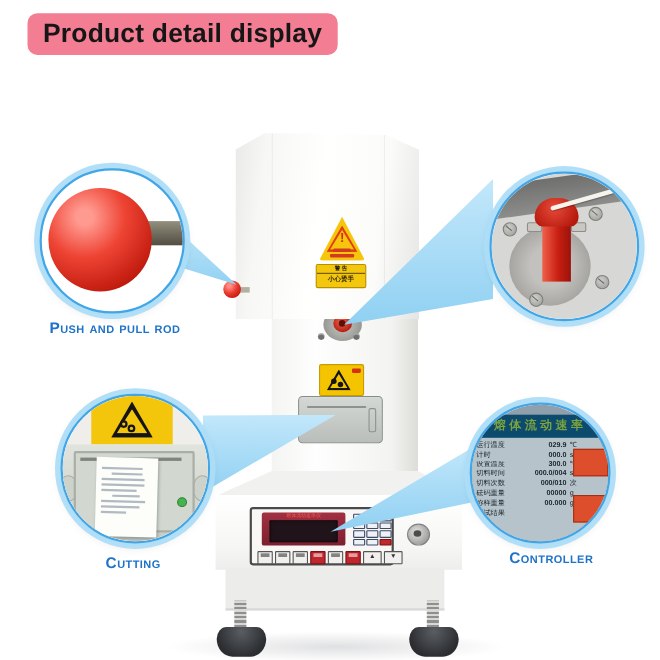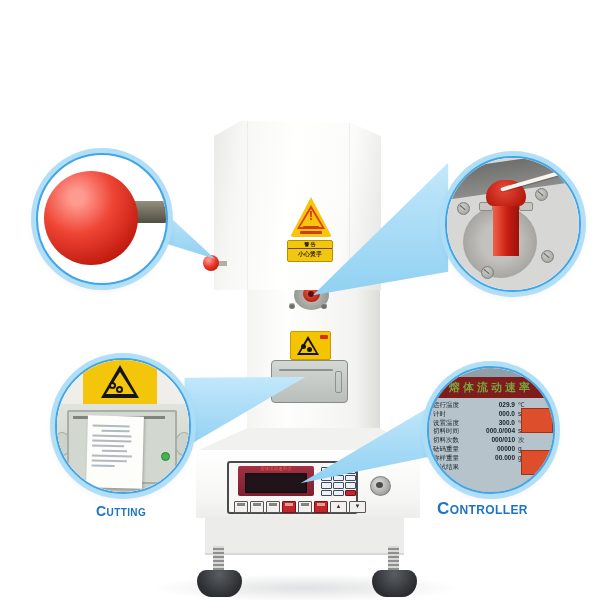--- a/index.html
+++ b/index.html
@@ -151,21 +151,21 @@
   .bl-slot{position:absolute;left:16px;top:56px;width:92px;height:3px;background:#7f857d;}
   .bl-paper{position:absolute;left:30px;top:56px;width:56px;height:72px;background:#fdfdfa;
      transform:rotate(1.5deg);box-shadow:1px 2px 3px rgba(0,0,0,.25);padding:6px 5px;box-sizing:border-box;}
   .bl-paper .ln{height:2px;background:#97a2ae;margin:3px 0;opacity:.75;}
   .bl-led{position:absolute;left:104px;top:92px;width:7px;height:7px;border-radius:50%;
      background:#46b34e;border:1px solid #2e8236;}
   .bl-tab{position:absolute;top:72px;width:16px;height:22px;background:#cdd2cb;border:1px solid #a9afa7;border-radius:50%;}
 
   
   .br-bg{position:absolute;inset:0;background:#8fa0ac;}
-  .br-title{position:absolute;left:0;right:0;top:9px;height:30px;background:#7f1d1d;
+  .br-title{position:absolute;left:0;right:0;top:9px;height:30px;background:#0c4a6e;
      color:#7aa23f;font-size:11px;font-weight:bold;letter-spacing:3px;text-align:center;
      line-height:21px;white-space:nowrap;overflow:hidden;}
   .br-body{position:absolute;left:0;right:0;top:30px;bottom:0;background:#b6c3ca;}
   .br-rows{position:absolute;left:4px;top:3px;width:118px;}
   .br-row{display:flex;height:8.8px;font-size:6.5px;line-height:8.8px;color:#17232c;white-space:nowrap;}
   .br-row .l{width:36px;overflow:hidden;}
   .br-row .v{width:46px;text-align:right;font-weight:bold;}
   .br-row .u{width:24px;padding-left:3px;}
   .br-red{position:absolute;width:30px;height:23px;background:#dd4f2c;border:1px solid #a52f12;right:0;}
   .br-unit{position:absolute;right:10px;top:93px;font-size:7px;font-weight:bold;color:#17232c;}
@@ -371,17 +371,21 @@
             <span class="u"></span>
           </div>
       </div>
       <div class="br-red" style="top:10px;"></div>
       <div class="br-red" style="top:52px;"></div>
       <div class="br-unit">g/10min</div>
 
     </div>
   </div>
 
+  <div class="abs cap" style="left:45px;top:290px;">Push and pull rod</div>
   <div class="abs cap" style="left:96px;top:503px;">Cutting</div>
-  <div class="abs cap" style="left:437px;top:499px;font-size:17px;">Controller</div>
-
+  <div class="abs cap" style="left:463px;top:499px;font-size:14px;">Controller</div>
+
+  <div class="abs banner">
+    <span>Product detail display</span>
+  </div>
 
 </div>
 
 </body></html>

